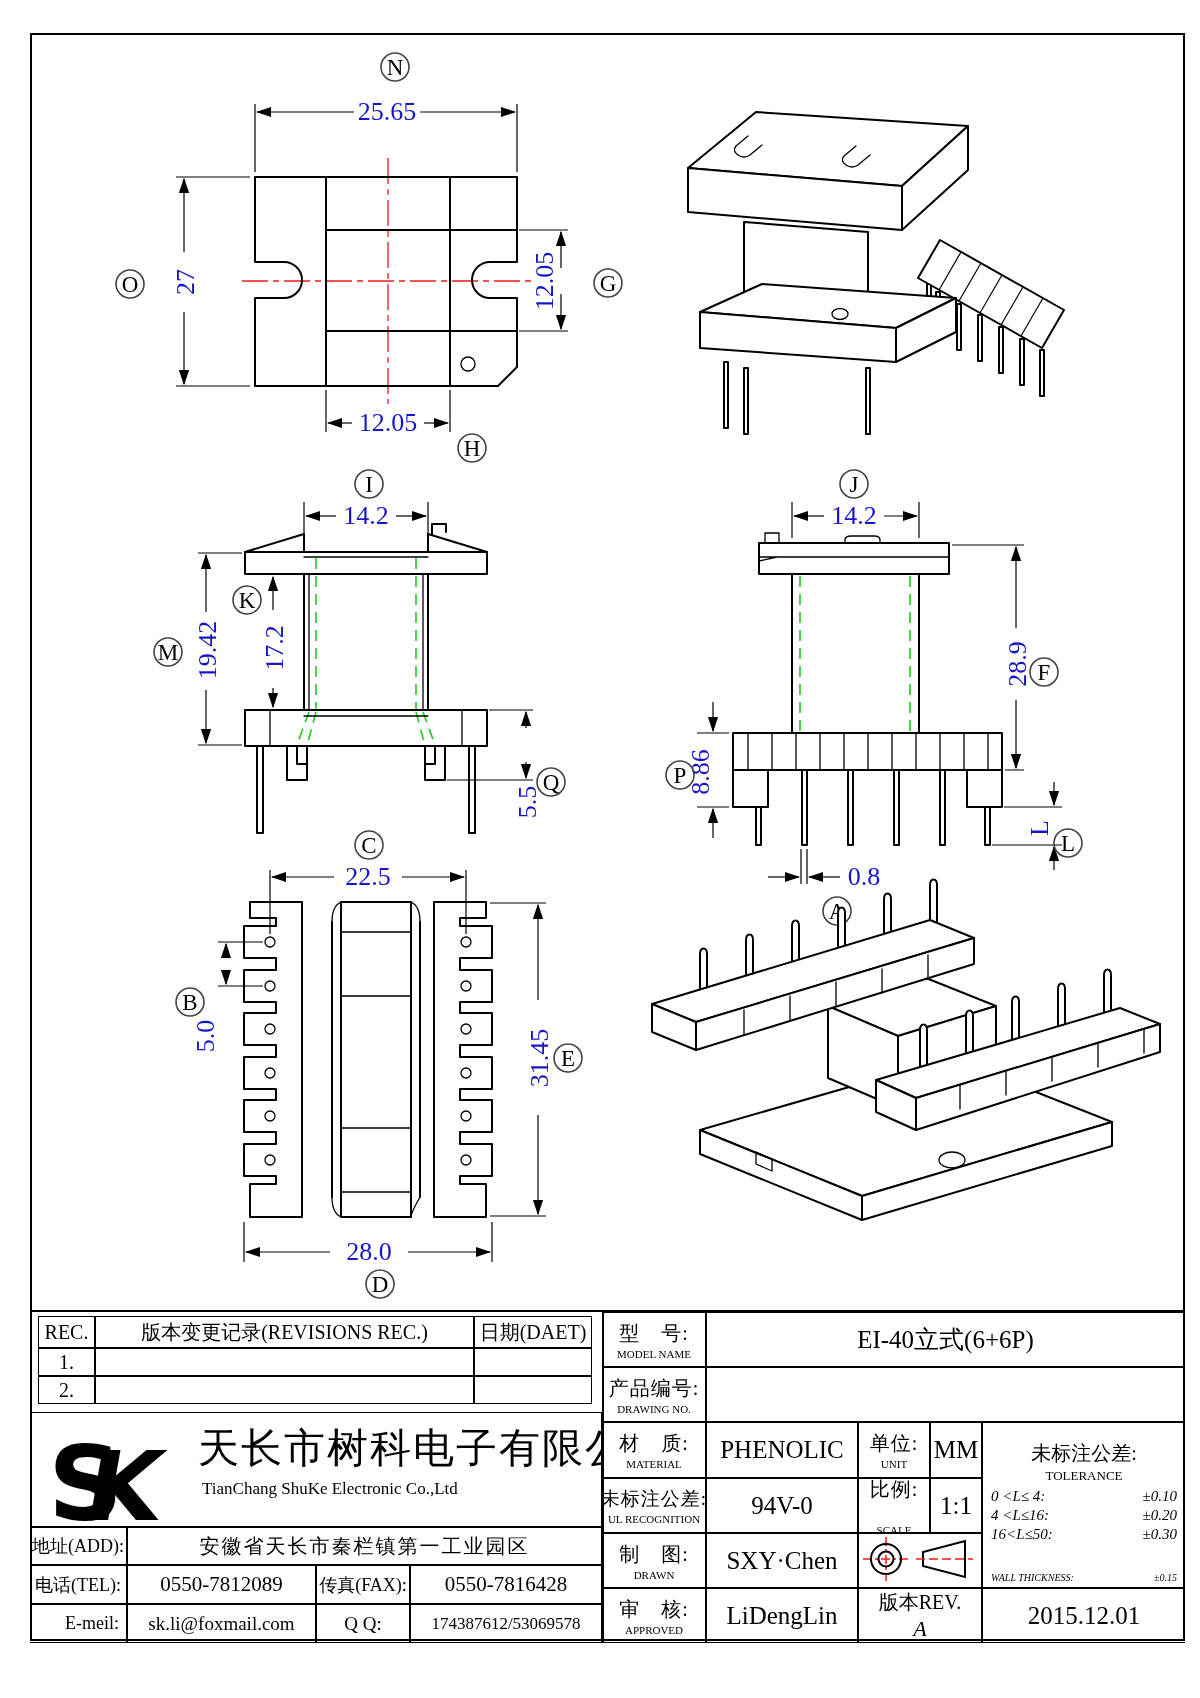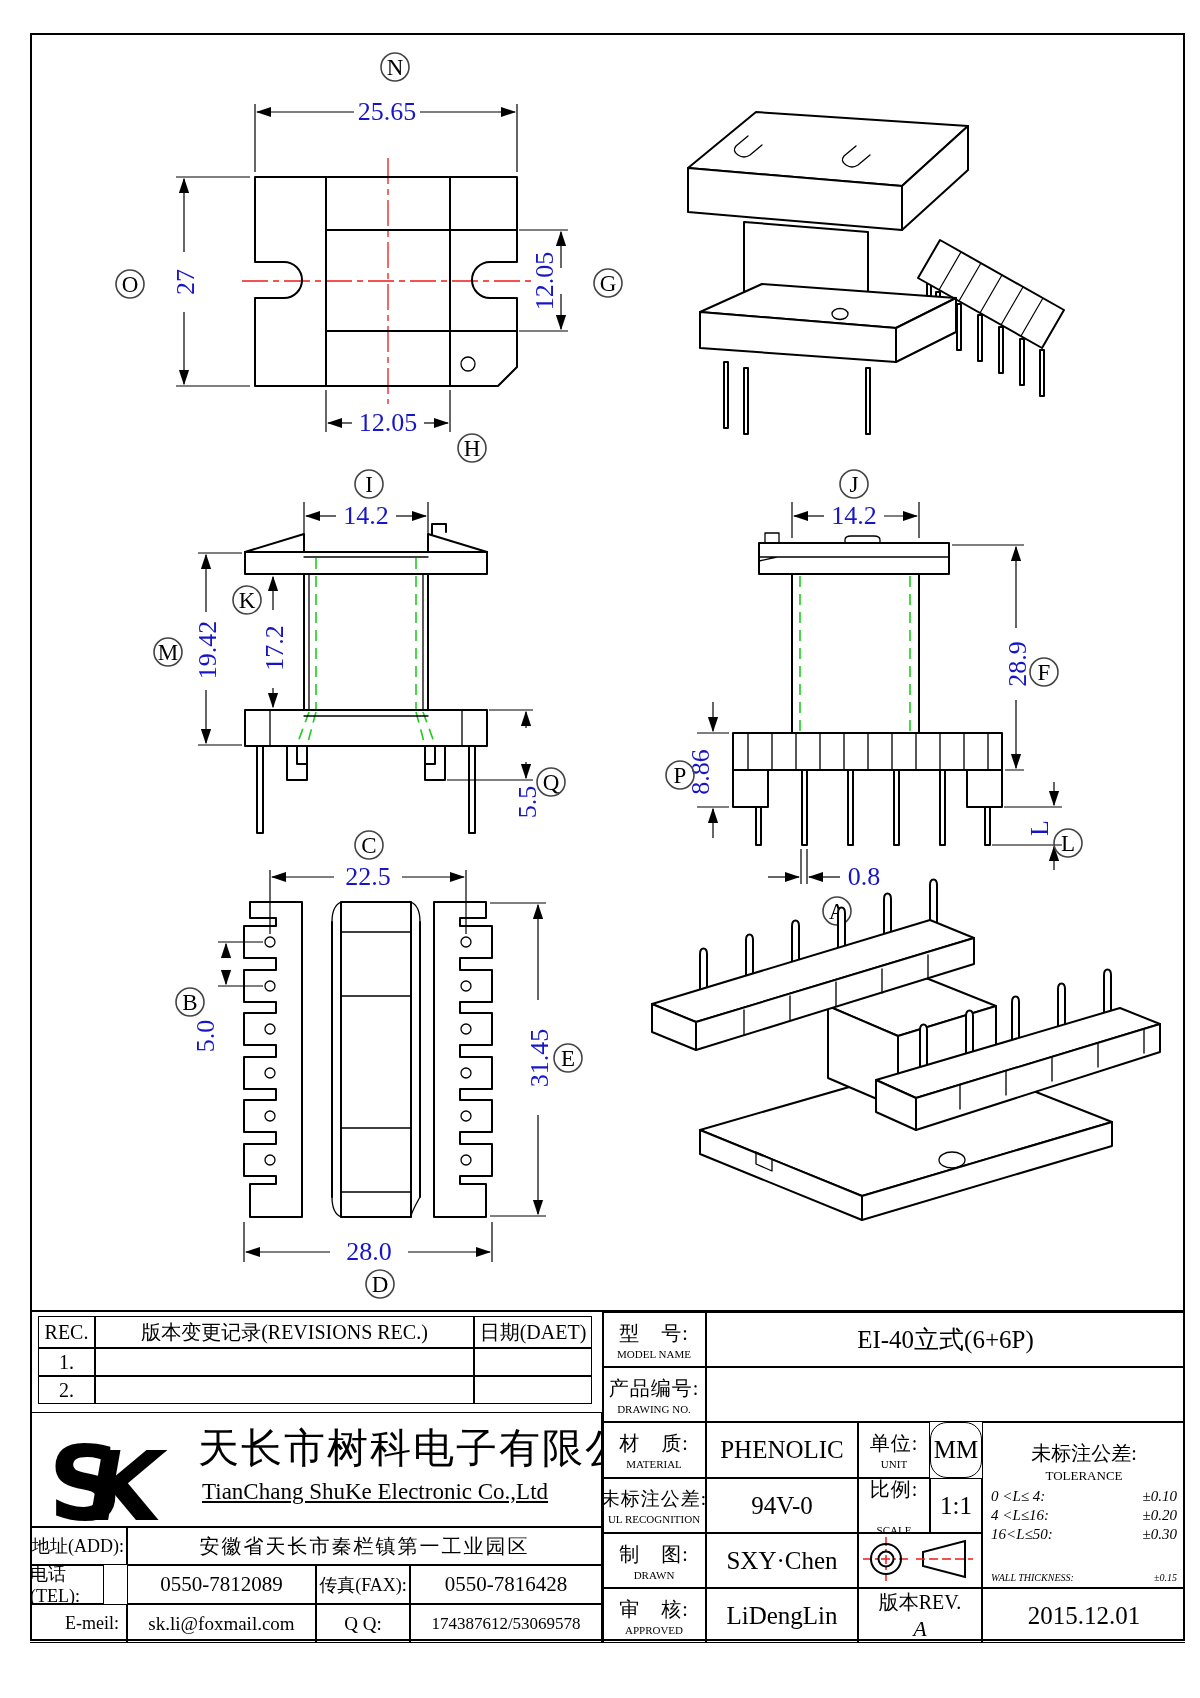--- a/index.html
+++ b/index.html
@@ -29,21 +29,21 @@
   .rec-head{font-size:20px;white-space:nowrap;}
   .tol-title{font-size:20px;}
   .tol-sub{font-size:13px;margin:1px 0 3px 0;}
   .tol-row{display:flex;justify-content:space-between;width:92%;font-size:15px;
            font-style:italic;line-height:19px;}
   .sk{position:absolute;left:18px;top:10px;width:150px;height:100px;color:#000;}
   .sk-s{font:900 104px "DejaVu Sans",sans-serif;}
   .sk-k{font:900 96px "DejaVu Sans",sans-serif;margin-left:-36px;display:inline-block;
         transform:skewX(-10deg);}
   .co-cn{position:absolute;left:168px;top:8px;font-size:41px;letter-spacing:2px;white-space:nowrap;}
-  .co-en{position:absolute;left:172px;top:66px;font-size:23px;white-space:nowrap;text-decoration:underline;}
+  .co-en{position:absolute;left:172px;top:66px;font-size:17px;white-space:nowrap;}
   .vline{position:absolute;box-sizing:border-box;border-left:2.5px solid #000;}
 </style>
 </head>
 <body>
 
 <div class="sheet">
   <div class="frame"></div>
 
   <svg width="1200" height="1310" viewBox="0 0 1200 1310">
     <defs>
@@ -396,21 +396,21 @@
       <div class="co-en">TianChang ShuKe Electronic Co.,Ltd</div>
     </div>
 
     <div class="cell" style="left:0;top:215px;width:97px;height:38px;border-left:none;font-size:18px;">
         <span>地址(ADD):</span>
       </div>
     <div class="cell" style="left:97px;top:215px;width:475px;height:38px;font-size:20px;letter-spacing:2px;">
         <span>安徽省天长市秦栏镇第一工业园区</span>
       </div>
 
-    <div class="cell" style="left:0;top:253px;width:74px;height:39px;border-left:none;font-size:18px;">
+    <div class="cell" style="left:0;top:253px;width:97px;height:39px;border-left:none;font-size:18px;">
         <span>电话(TEL):</span>
       </div>
     <div class="cell" style="left:97px;top:253px;width:189px;height:39px;font-size:21px;">
         <span>0550-7812089</span>
       </div>
     <div class="cell" style="left:286px;top:253px;width:94px;height:39px;font-size:18px;">
         <span>传真(FAX):</span>
       </div>
     <div class="cell" style="left:380px;top:253px;width:192px;height:39px;font-size:21px;">
         <span>0550-7816428</span>
@@ -449,21 +449,21 @@
       <span class="lab-cn">材　质:</span>
         <span class="lab-en">MATERIAL</span>
       </div>
     <div class="cell val" style="left:676px;top:110px;width:152px;height:56px;">
         <span>PHENOLIC</span>
       </div>
     <div class="cell" style="left:828px;top:110px;width:72px;height:56px;">
       <span class="lab-cn">单位:</span>
         <span class="lab-en">UNIT</span>
       </div>
-    <div class="cell val" style="left:900px;top:110px;width:52px;height:56px;border-radius:17px;">
+    <div class="cell val" style="left:900px;top:110px;width:52px;height:56px;">
         <span>MM</span>
       </div>
 
     <div class="cell" style="left:572px;top:166px;width:104px;height:55px;">
       <span class="lab-cn" style="font-size:19px;">未标注公差:</span>
         <span class="lab-en">UL RECOGNITION</span>
       </div>
     <div class="cell val" style="left:676px;top:166px;width:152px;height:55px;">
         <span>94V-0</span>
       </div>

